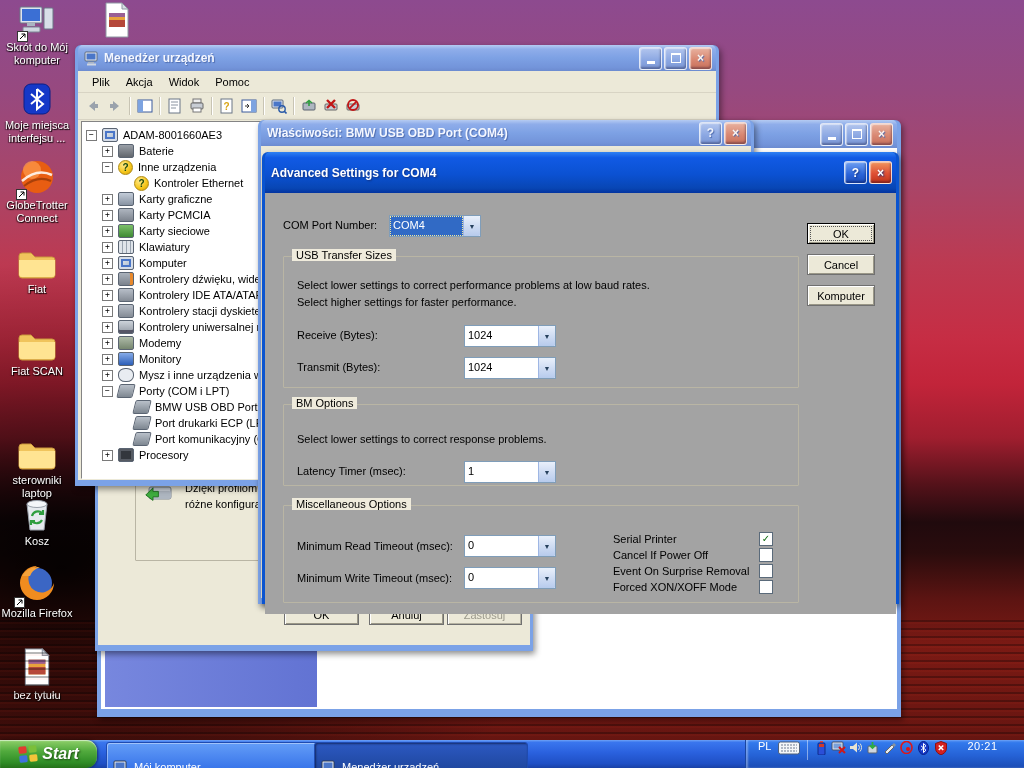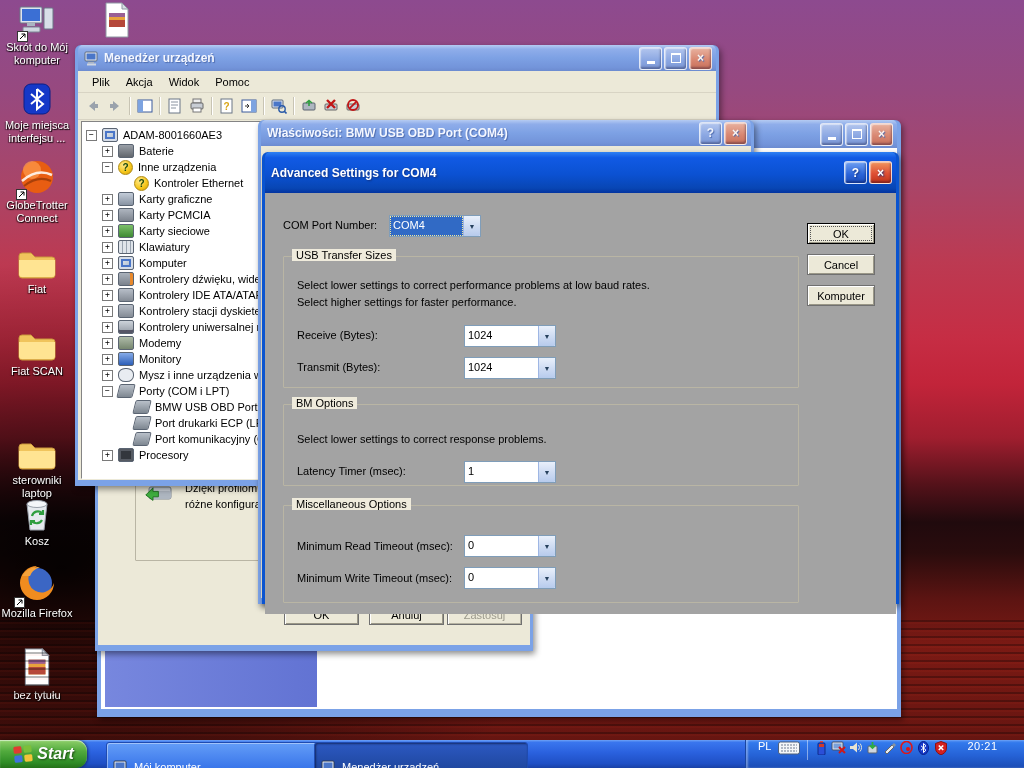--- a/index.html
+++ b/index.html
@@ -95,21 +95,21 @@
   
   #sys-dialog{left:95px;top:125px;width:432px;height:523px;z-index:2}
   #sys-dialog .winbody{height:494px;font-size:11px;color:#000}
   #mk-window{left:97px;top:120px;width:796px;height:593px;z-index:1;padding:0 4px 4px}
   #mk-window .winbody{height:561px;background:#fff}
   #mk-panel{position:absolute;left:4px;top:56px;bottom:2px;width:212px;
     background:linear-gradient(90deg,#7787de,#6273d3)}
   
   .taskbar{position:absolute;left:0;top:740px;width:1024px;height:28px;z-index:20;
     background:linear-gradient(180deg,#6fa3f6 0%,#3a76ee 8%,#2a61de 45%,#1f4fc4 85%,#1941a5 100%)}
-  .startbtn{position:absolute;left:0;top:0;height:28px;width:87px;border-radius:0 11px 11px 0;
+  .startbtn{position:absolute;left:0;top:0;height:28px;width:97px;border-radius:0 11px 11px 0;
     background:linear-gradient(180deg,#8fd06a 0%,#51aa3d 40%,#2f8d26 80%,#247219 100%);
     box-shadow:inset 0 1px 1px rgba(255,255,255,.6),1px 0 3px rgba(0,0,0,.5);
     display:flex;align-items:center;justify-content:center;gap:4px;color:#fff;
     font-style:italic;font-weight:bold;font-size:16px;text-shadow:1px 1px 2px #1d4b12}
   .taskbtn{position:absolute;top:2px;height:24px;width:200px;border-radius:3px;border:1px solid #1f4bb0;
     display:flex;align-items:center;gap:5px;padding:12px 6px;color:#fff;font-size:11px;white-space:nowrap;
     background:linear-gradient(180deg,#639df8,#3b77ea 50%,#2c63d8);box-shadow:inset 1px 1px 0 rgba(255,255,255,.4)}
   .taskbtn.pressed{background:linear-gradient(180deg,#2c59c2,#1e459b 60%,#183a86);box-shadow:inset 1px 1px 2px rgba(0,0,20,.5)}
   .tray{position:absolute;right:0;top:0;height:28px;width:278px;display:flex;align-items:flex-start;
     background:linear-gradient(180deg,#5a96f4 0%,#3279ec 10%,#2562d6 55%,#1b4cb4 100%);
@@ -551,20 +551,38 @@
       <div class="alabel" style="left:32px;top:347px">Minimum Read Timeout (msec):</div>
       <div class="combo" style="left:199px;top:342px">
         <span class="cval">0</span>
         <span class="cbtn">▼</span>
       </div>
       <div class="alabel" style="left:32px;top:379px">Minimum Write Timeout (msec):</div>
       <div class="combo" style="left:199px;top:374px">
         <span class="cval">0</span>
         <span class="cbtn">▼</span>
       </div>
+      <div id="cb-col" style="position:absolute;left:348px;top:338px;width:160px">
+          <div class="cbrow">
+            <span class="cbl">Serial Printer</span>
+            <span class="cbx">✓</span>
+          </div>
+          <div class="cbrow">
+            <span class="cbl">Cancel If Power Off</span>
+            <span class="cbx"></span>
+          </div>
+          <div class="cbrow">
+            <span class="cbl">Event On Surprise Removal</span>
+            <span class="cbx"></span>
+          </div>
+          <div class="cbrow">
+            <span class="cbl">Forced XON/XOFF Mode</span>
+            <span class="cbx"></span>
+          </div>
+        </div>
     </div>
   </div>
 
   <div class="taskbar">
     <div class="startbtn">
       <svg width="20" height="20" viewBox="0 0 20 20" style="transform:rotate(-6deg)">
         <rect x="1" y="2" width="8" height="7" rx="1.5" fill="#e03c31"></rect>
         <rect x="11" y="2" width="8" height="7" rx="1.5" fill="#7bbf3a"></rect>
         <rect x="1" y="11" width="8" height="7" rx="1.5" fill="#3f72de"></rect>
         <rect x="11" y="11" width="8" height="7" rx="1.5" fill="#f3c43a"></rect>

